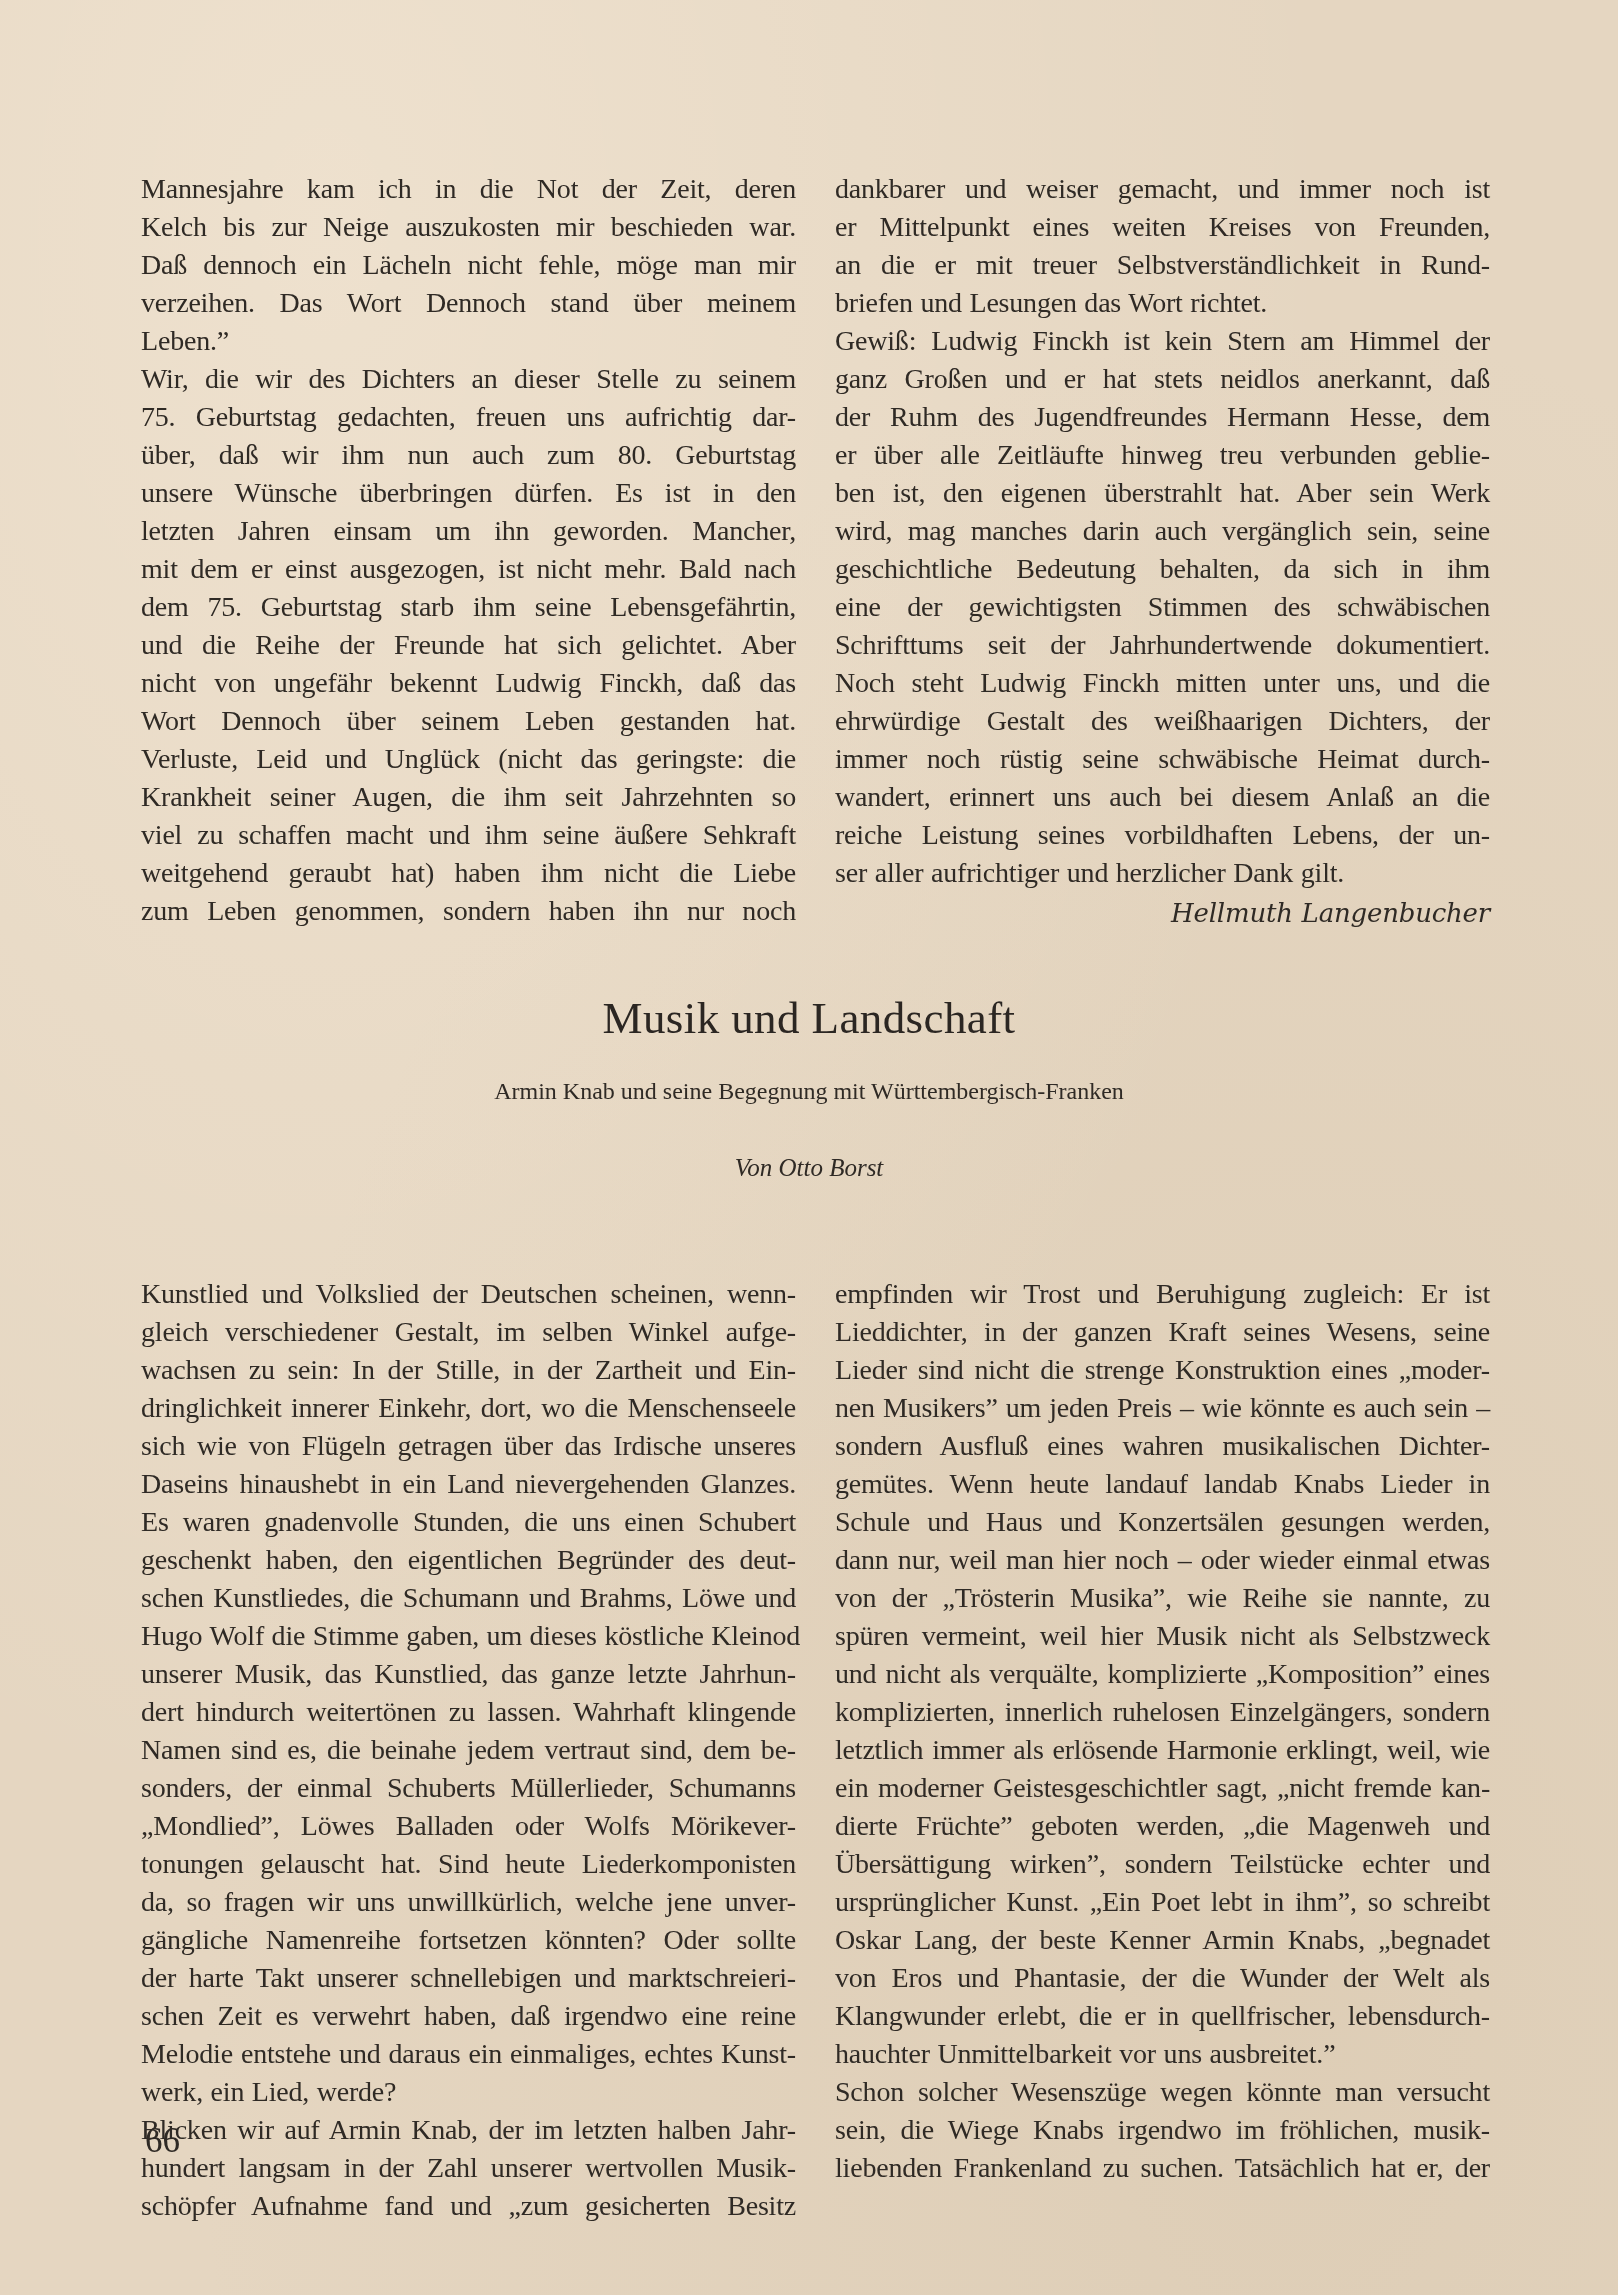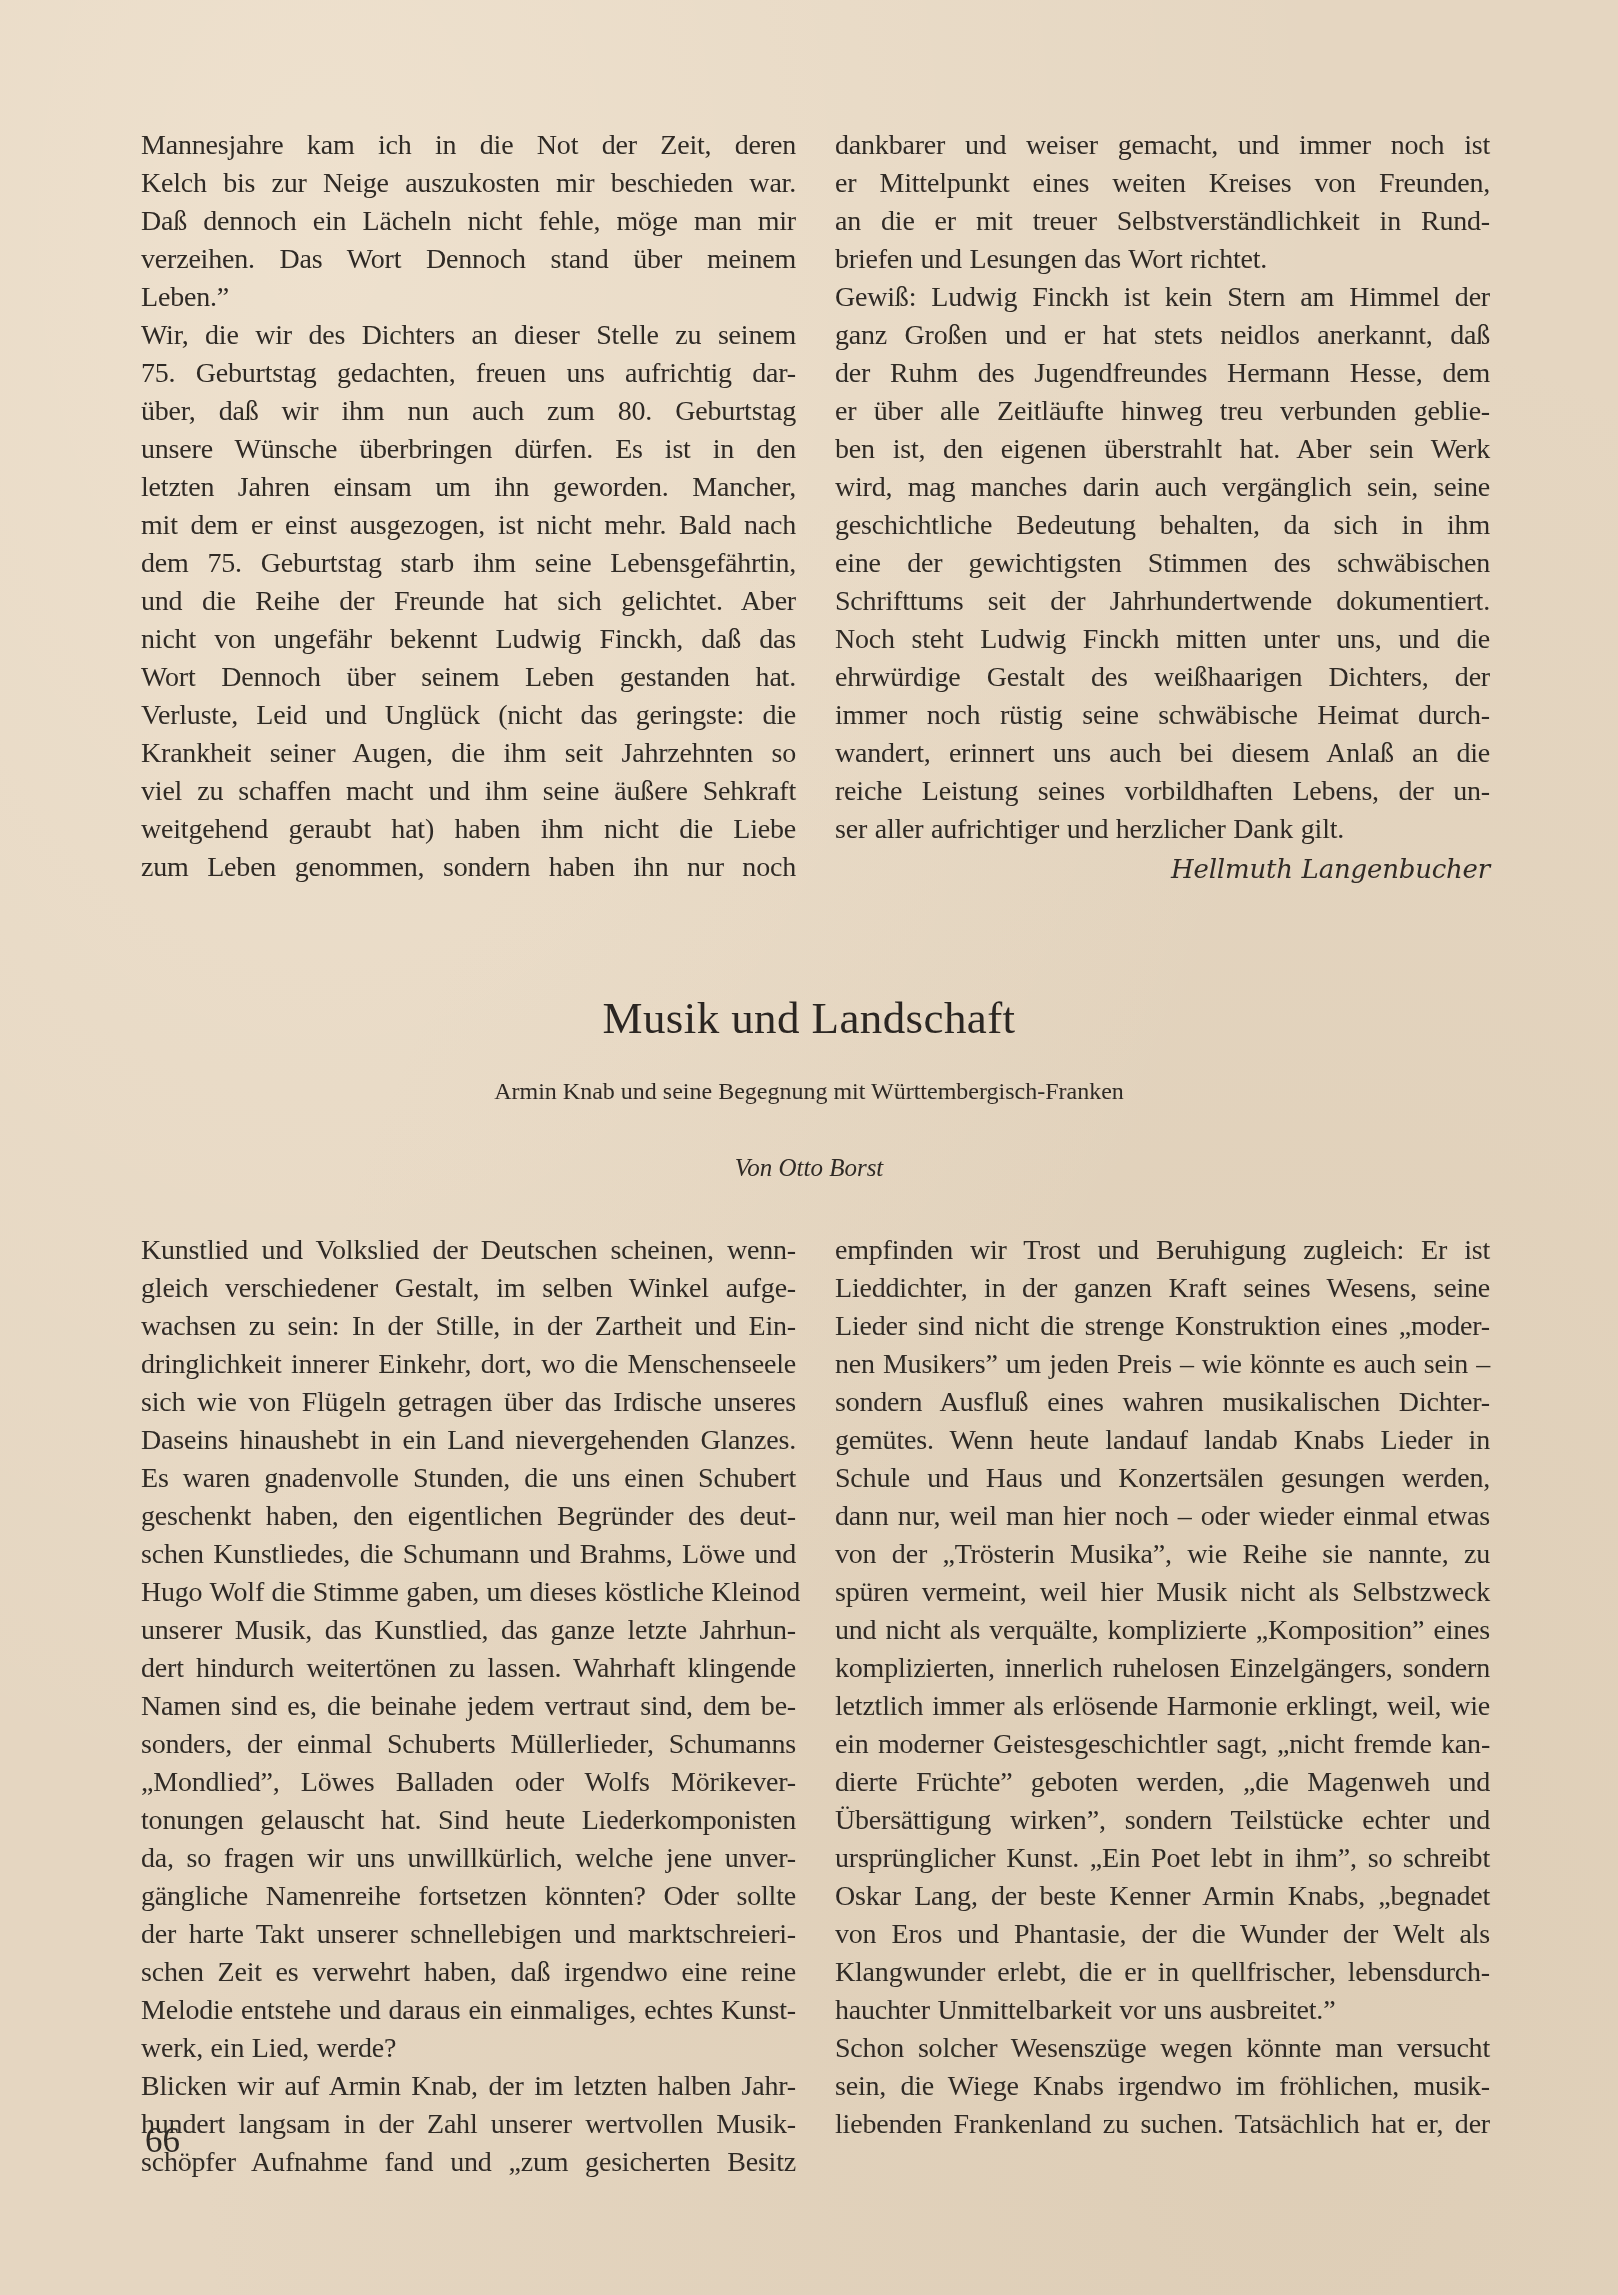--- a/index.html
+++ b/index.html
@@ -27,20 +27,21 @@
     .col {
       position: absolute;
       width: 655px;
       font-family: "Liberation Serif", "DejaVu Serif", serif;
       font-size: 28px;
       line-height: 38px;
       text-align: justify;
       hyphens: manual;
       letter-spacing: -0.2px;
       word-spacing: 0.8px;
+      margin-top: 44px;
     }
     .col .line {
       display: block;
       text-align: justify;
       text-align-last: justify;
       white-space: nowrap;
       overflow: visible;
     }
     .col .line.last {
       text-align-last: left;

